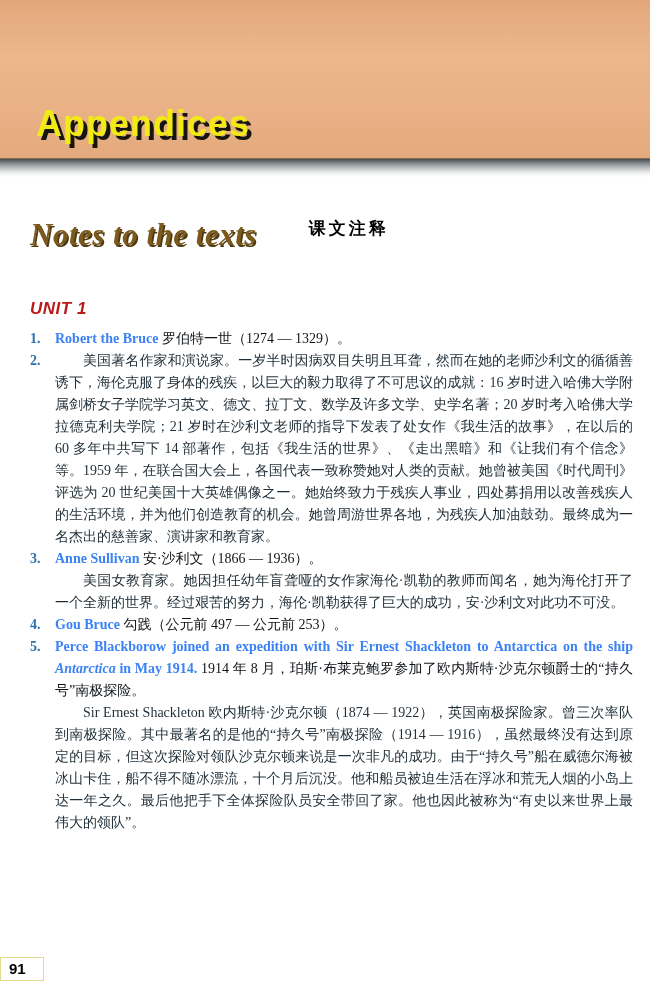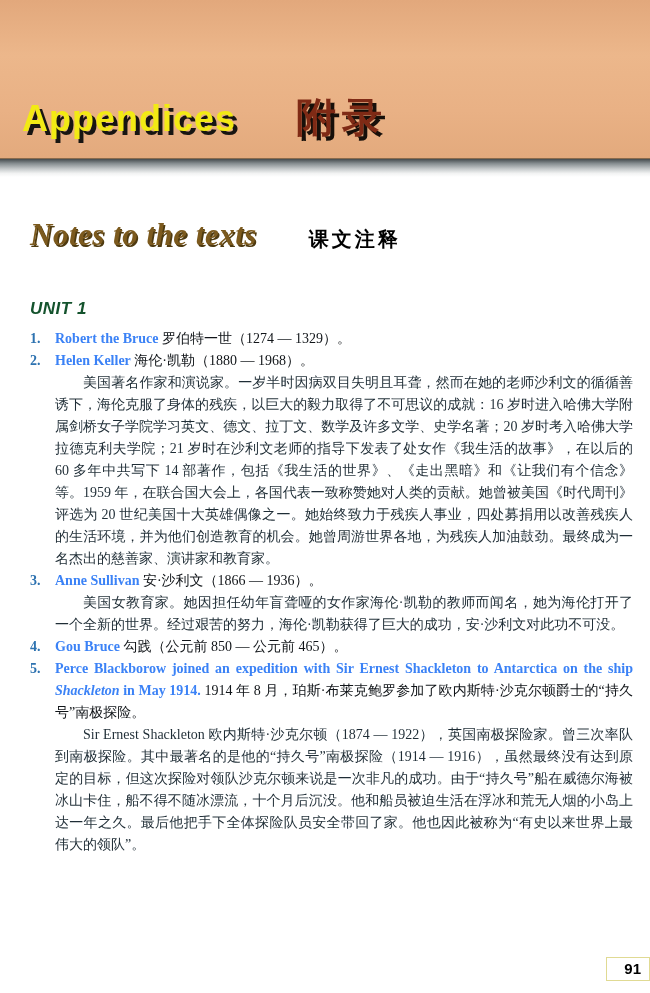--- a/index.html
+++ b/index.html
@@ -13,21 +13,21 @@
 
   
   .band {
     height: 158px;
     background: linear-gradient(180deg, #e2a87c 0%, #ecb78b 35%, #e9b185 70%, #e3aa7d 100%);
     position: relative;
     border-bottom: 1px solid #8a6b4d;
   }
   .band-titles {
     position: absolute;
-    left: 22px;
+    left: 36px;
     bottom: 13px;
     display: flex;
     align-items: baseline;
     justify-content: space-between;
   }
   .app-title {
     font-family: "Liberation Sans", "DejaVu Sans", sans-serif;
     font-weight: 900;
     font-size: 36px;
     letter-spacing: 1px;
@@ -49,49 +49,49 @@
     height: 18px;
     background: linear-gradient(180deg, #454b4d 0%, #868d90 25%, #c6cacb 55%, #f2f3f3 80%, #ffffff 100%);
   }
 
   
   .main { padding: 0 17px 0 30px; }
 
   .page-title-row {
     margin-top: 40px;
     display: flex;
-    align-items: flex-end;
+    align-items: flex-start;
   }
   .notes-title {
     font-family: "Liberation Serif", "DejaVu Serif", serif;
     font-style: italic;
     font-weight: bold;
     font-size: 31px;
     color: #7c5a1e;
     text-shadow: 1.5px 1.5px 0 #4e3a10;
     letter-spacing: 0.5px;
     white-space: nowrap;
   }
   .notes-title-zh {
     margin-left: 52px;
     font-family: "Liberation Sans", "DejaVu Sans", sans-serif;
     font-weight: bold;
-    font-size: 20px;
+    font-size: 17px;
     color: #000000;
     letter-spacing: 3px;
     white-space: nowrap;
   }
 
   .unit-heading {
     margin-top: 46px;
     font-family: "Liberation Sans", "DejaVu Sans", sans-serif;
     font-weight: bold;
     font-style: italic;
     font-size: 17px;
-    color: #14532d;
+    color: #b91c1c;
     letter-spacing: 0.5px;
   }
 
   
   .notes-list {
     list-style: none;
     margin: 9px 0 0 0;
     padding: 0;
   }
   .note {
@@ -123,41 +123,40 @@
     text-align: justify;
     text-indent: 2em;
   }
 
   
   .footer {
     position: absolute;
     left: 0;
     bottom: 12px;
     width: 100%;
-    text-align: right;
+    text-align: left;
   }
   .page-num {
     display: inline-block;
     min-width: 26px;
     padding: 2px 8px 3px 8px;
     border: 1px solid #e0da93;
     background: #ffffff;
     font-family: "Liberation Sans", "DejaVu Sans", sans-serif;
     font-weight: bold;
     font-size: 15px;
     color: #000000;
   }
 </style>
 </head>
 <body>
 
 <div class="band">
   <div class="band-titles">
     <span class="app-title">Appendices</span>
-    <span class="fulu-title">附录</span>
   </div>
 </div>
 
 <div class="stripe"></div>
 
 <div class="main">
 
   <div class="page-title-row">
     <span class="notes-title">Notes to the texts</span>
     <span class="notes-title-zh">课文注释</span>
@@ -167,38 +166,37 @@
 
   <ol class="notes-list">
 
     <li class="note">
       <span class="note-num">1.</span>
       <p class="note-title"><b>Robert the Bruce</b><b><i></i></b><b></b><span> 罗伯特一世（1274 — 1329）。</span></p>
     </li>
 
     <li class="note">
       <span class="note-num">2.</span>
-      <p class="note-title"><b>Helen Keller</b><b><i></i></b><b></b><span> 海伦·凯勒（1880 — 1968）。</span></p>
       <p class="note-para">美国著名作家和演说家。一岁半时因病双目失明且耳聋，然而在她的老师沙利文的循循善诱下，海伦克服了身体的残疾，以巨大的毅力取得了不可思议的成就：16 岁时进入哈佛大学附属剑桥女子学院学习英文、德文、拉丁文、数学及许多文学、史学名著；20 岁时考入哈佛大学拉德克利夫学院；21 岁时在沙利文老师的指导下发表了处女作《我生活的故事》，在以后的 60 多年中共写下 14 部著作，包括《我生活的世界》、《走出黑暗》和《让我们有个信念》等。1959 年，在联合国大会上，各国代表一致称赞她对人类的贡献。她曾被美国《时代周刊》评选为 20 世纪美国十大英雄偶像之一。她始终致力于残疾人事业，四处募捐用以改善残疾人的生活环境，并为他们创造教育的机会。她曾周游世界各地，为残疾人加油鼓劲。最终成为一名杰出的慈善家、演讲家和教育家。</p>
     </li>
 
     <li class="note">
       <span class="note-num">3.</span>
       <p class="note-title"><b>Anne Sullivan</b><b><i></i></b><b></b><span> 安·沙利文（1866 — 1936）。</span></p>
       <p class="note-para">美国女教育家。她因担任幼年盲聋哑的女作家海伦·凯勒的教师而闻名，她为海伦打开了一个全新的世界。经过艰苦的努力，海伦·凯勒获得了巨大的成功，安·沙利文对此功不可没。</p>
     </li>
 
     <li class="note">
       <span class="note-num">4.</span>
-      <p class="note-title"><b>Gou Bruce</b><b><i></i></b><b></b><span> 勾践（公元前 850 — 公元前 465）。</span></p>
+      <p class="note-title"><b>Gou Bruce</b><b><i></i></b><b></b><span> 勾践（公元前 497 — 公元前 253）。</span></p>
     </li>
 
     <li class="note">
       <span class="note-num">5.</span>
-      <p class="note-title"><b>Perce Blackborow joined an expedition with Sir Ernest Shackleton to Antarctica on the ship </b><b><i>Shackleton</i></b><b> in May 1914.</b><span> 1914 年 8 月，珀斯·布莱克鲍罗参加了欧内斯特·沙克尔顿爵士的“持久号”南极探险。</span></p>
+      <p class="note-title"><b>Perce Blackborow joined an expedition with Sir Ernest Shackleton to Antarctica on the ship </b><b><i>Antarctica</i></b><b> in May 1914.</b><span> 1914 年 8 月，珀斯·布莱克鲍罗参加了欧内斯特·沙克尔顿爵士的“持久号”南极探险。</span></p>
       <p class="note-para">Sir Ernest Shackleton 欧内斯特·沙克尔顿（1874 — 1922），英国南极探险家。曾三次率队到南极探险。其中最著名的是他的“持久号”南极探险（1914 — 1916），虽然最终没有达到原定的目标，但这次探险对领队沙克尔顿来说是一次非凡的成功。由于“持久号”船在威德尔海被冰山卡住，船不得不随冰漂流，十个月后沉没。他和船员被迫生活在浮冰和荒无人烟的小岛上达一年之久。最后他把手下全体探险队员安全带回了家。他也因此被称为“有史以来世界上最伟大的领队”。</p>
     </li>
 
   </ol>
 </div>
 
 <div class="footer">
   <span class="page-num">91</span>
 </div>
 

